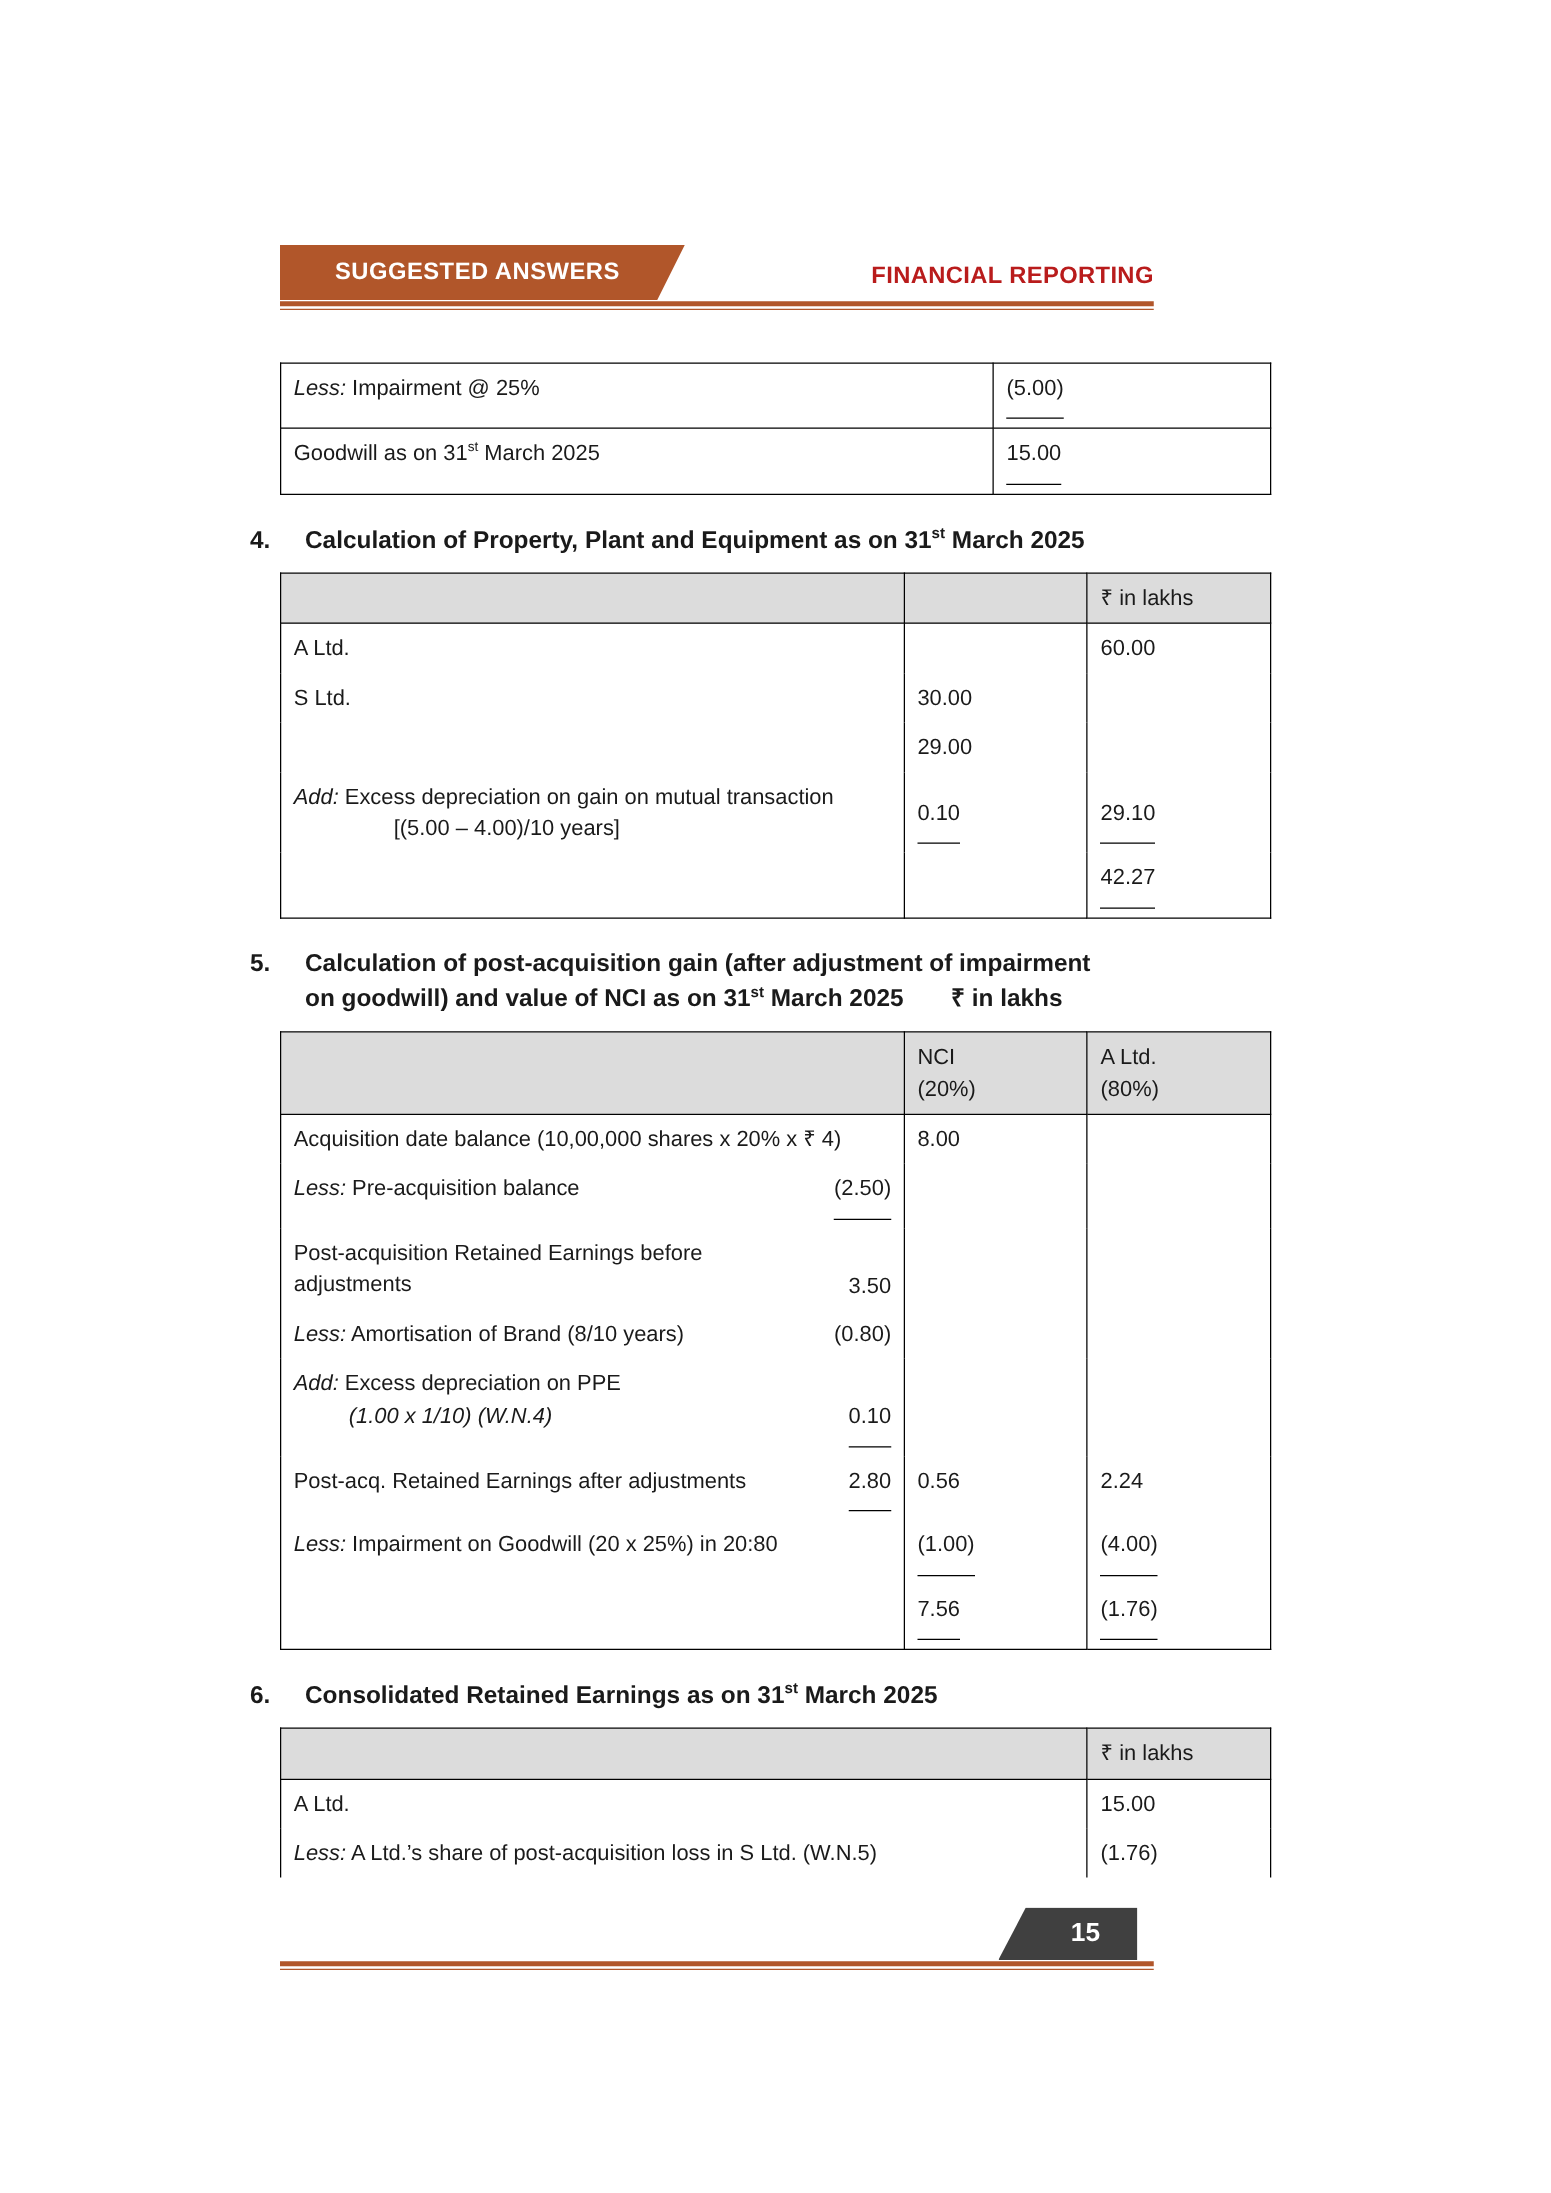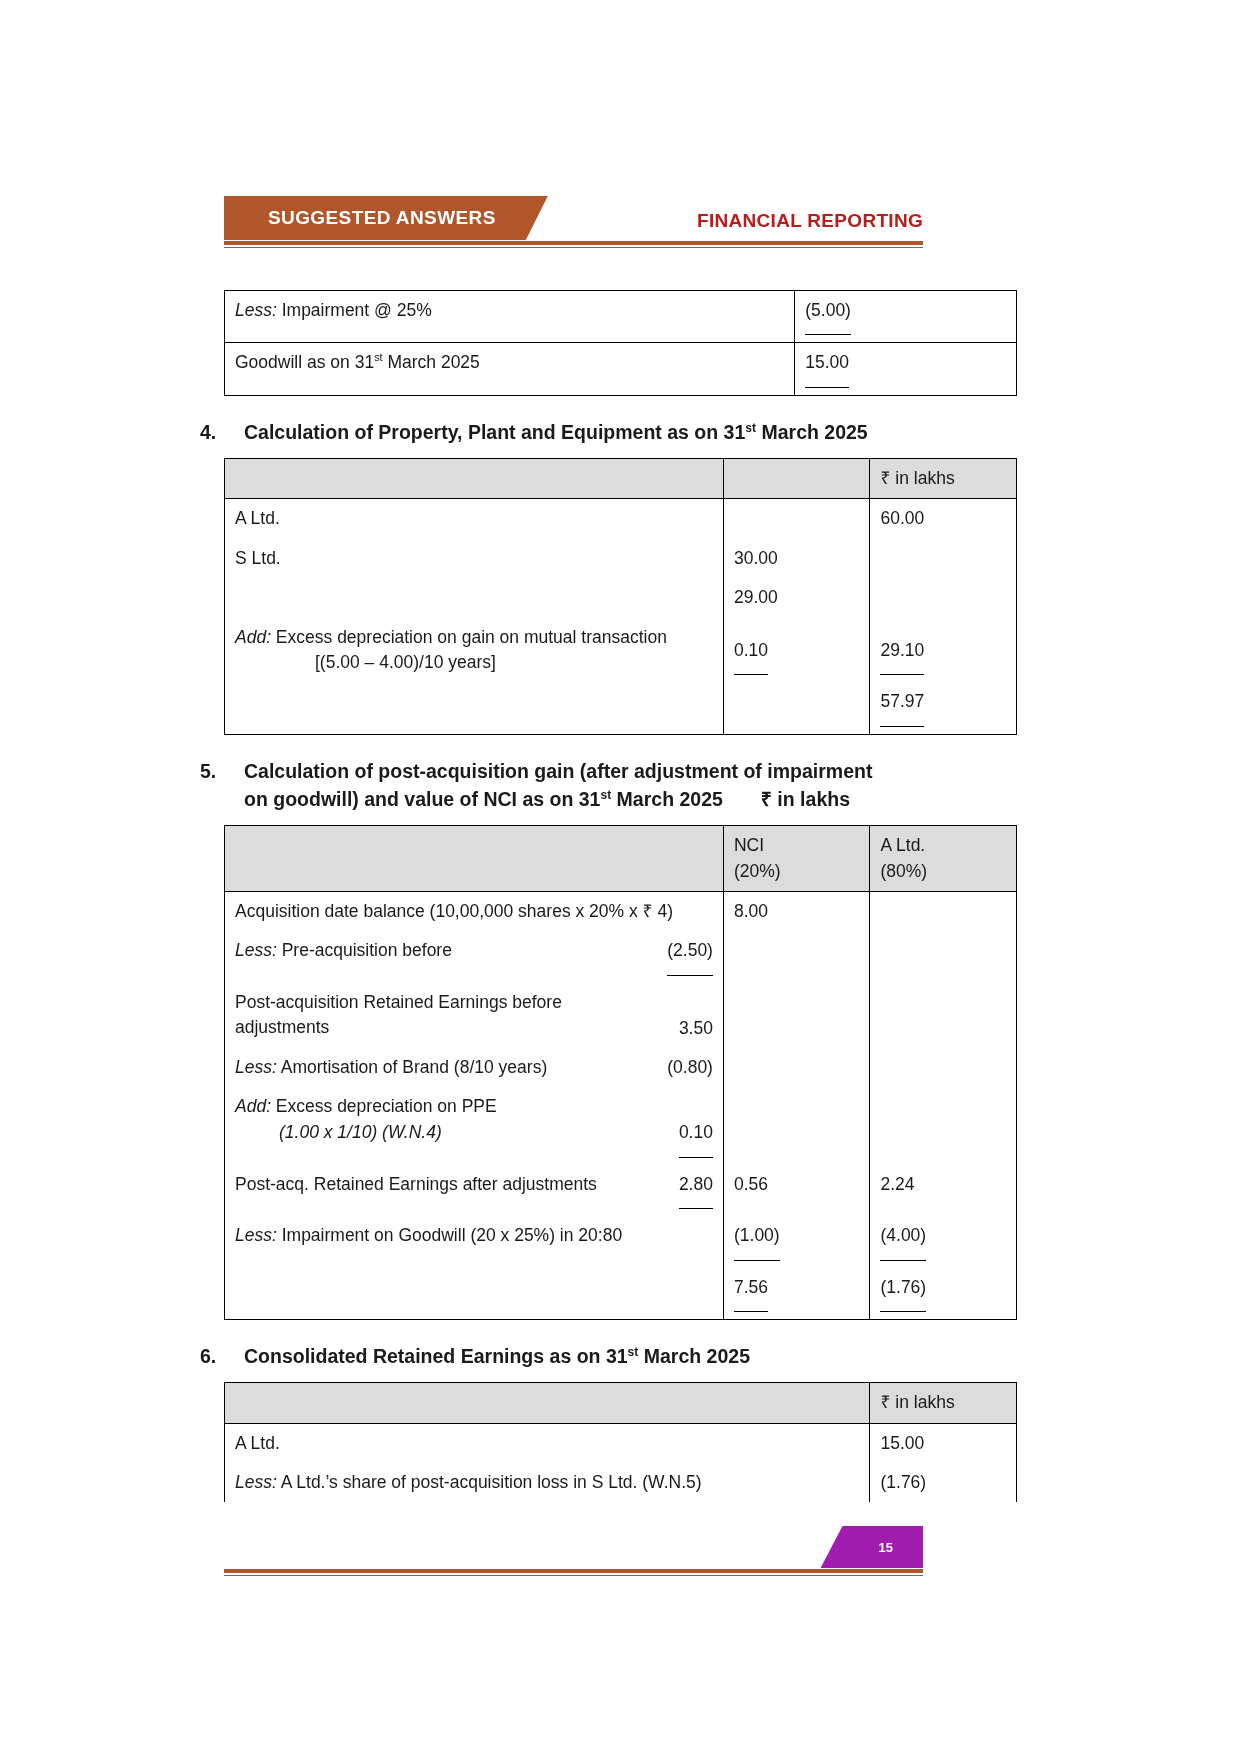--- a/index.html
+++ b/index.html
@@ -139,26 +139,26 @@
   
   .footer {
     position: absolute;
     left: 224px;
     right: 224px;
     bottom: 168px;
     height: 60px;
   }
   .footer-badge {
     position: absolute;
-    right: 0;
+    right: 13px;
     top: 0;
     height: 42px;
-    background: #a21caf;
+    background: #404040;
     color: #fff;
-    font-size: 13px;
+    font-size: 21px;
     font-weight: bold;
     display: flex;
     align-items: center;
     justify-content: flex-end;
     padding: 0 30px 0 58px;
     clip-path: polygon(22px 0, 100% 0, 100% 100%, 0 100%);
   }
   .footer-rule {
     position: absolute;
     left: 0;
@@ -264,21 +264,21 @@
             <span class="underline-num">0.10</span>
           </td>
           <td class="num noborder-top noborder-bottom" style="vertical-align:bottom">
             <span class="underline-num">29.10</span>
           </td>
         </tr>
         <tr>
           <td class="noborder-top"></td>
           <td class="num noborder-top"></td>
           <td class="num noborder-top">
-            <span class="underline-num">57.97</span>
+            <span class="underline-num">42.27</span>
           </td>
         </tr>
       </tbody>
     </table>
 
     <div class="heading">
       <div class="num-label">5.</div>
       <div class="htext justify">
         <span>Calculation of post-acquisition gain (after adjustment of impairment</span><br>
         <span>on goodwill) and value of NCI as on 31</span><sup>st</sup><span> March 2025</span>
@@ -308,21 +308,21 @@
       <tbody>
         <tr>
           <td class="noborder-bottom">
             <span>Acquisition date balance (10,00,000 shares x 20% x ₹ 4)</span>
           </td>
           <td class="num noborder-bottom">8.00</td>
           <td class="num noborder-bottom"></td>
         </tr>
         <tr>
           <td class="noborder-top noborder-bottom">
-            <span style="display:inline-block;width:70%"><span class="ital">Less:</span><span> Pre-acquisition before</span></span><span style="float:right" class="underline-num">(2.50)</span>
+            <span style="display:inline-block;width:70%"><span class="ital">Less:</span><span> Pre-acquisition balance</span></span><span style="float:right" class="underline-num">(2.50)</span>
           </td>
           <td class="num noborder-top noborder-bottom"></td>
           <td class="num noborder-top noborder-bottom"></td>
         </tr>
         <tr>
           <td class="noborder-top noborder-bottom">
             <span style="display:inline-block;width:70%">Post-acquisition Retained Earnings before adjustments</span><span style="float:right;margin-top:26px">3.50</span>
           </td>
           <td class="num noborder-top noborder-bottom"></td>
           <td class="num noborder-top noborder-bottom"></td>

